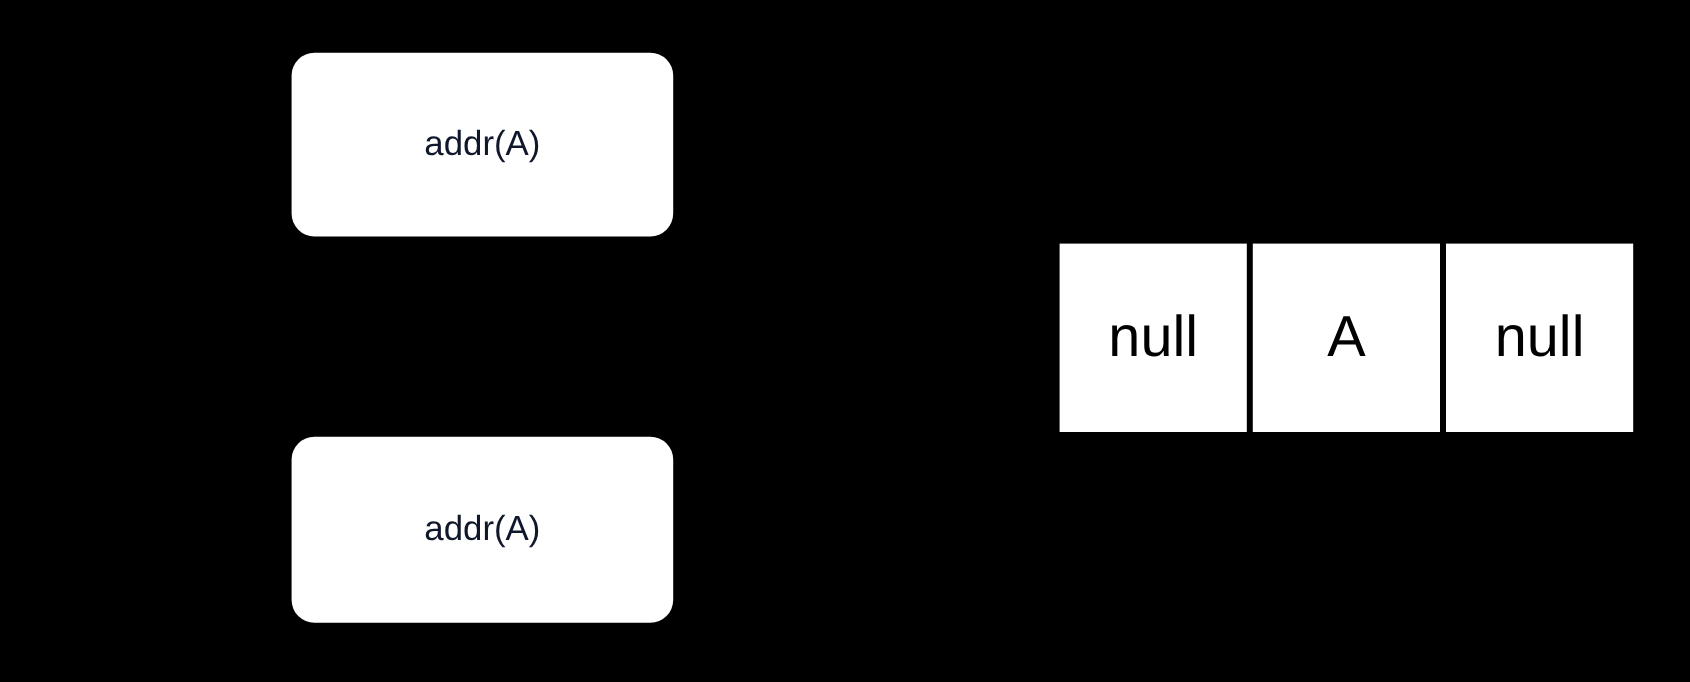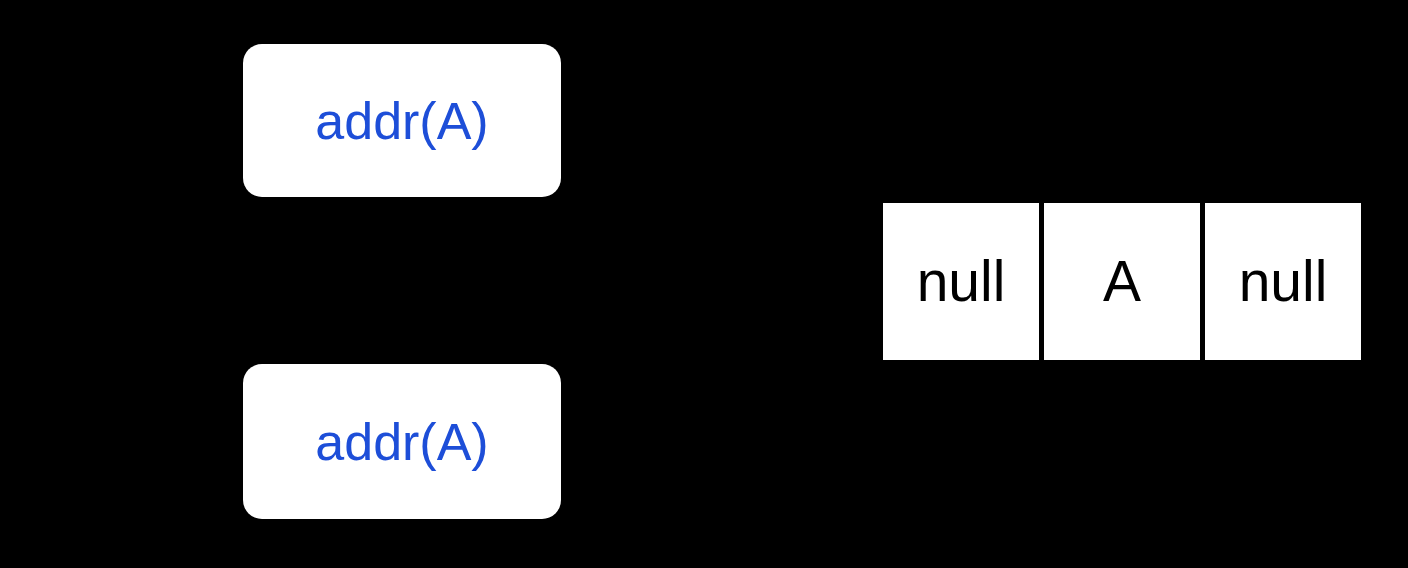--- a/index.html
+++ b/index.html
@@ -22,43 +22,43 @@
     height: 153px;
     background: #ffffff;
     border-radius: 19px;
     display: flex;
     align-items: center;
     justify-content: center;
   }
   .pointer-node.top { top: 44px; }
   .pointer-node.bottom { top: 364px; height: 155px; }
   .node-label {
-    color: #1d4ed8;
-    font-size: 52px;
+    color: #0f172a;
+    font-size: 29px;
     line-height: 1;
   }
   .array-row {
     position: absolute;
     left: 883px;
     top: 203px;
     width: 478px;
     height: 157px;
     display: flex;
     gap: 5px;
   }
   .array-cell {
     flex: 1 1 0;
     background: #ffffff;
     display: flex;
     align-items: center;
     justify-content: center;
   }
   .cell-label {
     color: #000000;
-    font-size: 57px;
+    font-size: 48px;
     line-height: 1;
   }
 </style>
 </head>
 <body>
 
 <div class="stage">
 
   <div class="pointer-node top">
     <span class="node-label">addr(A)</span>

